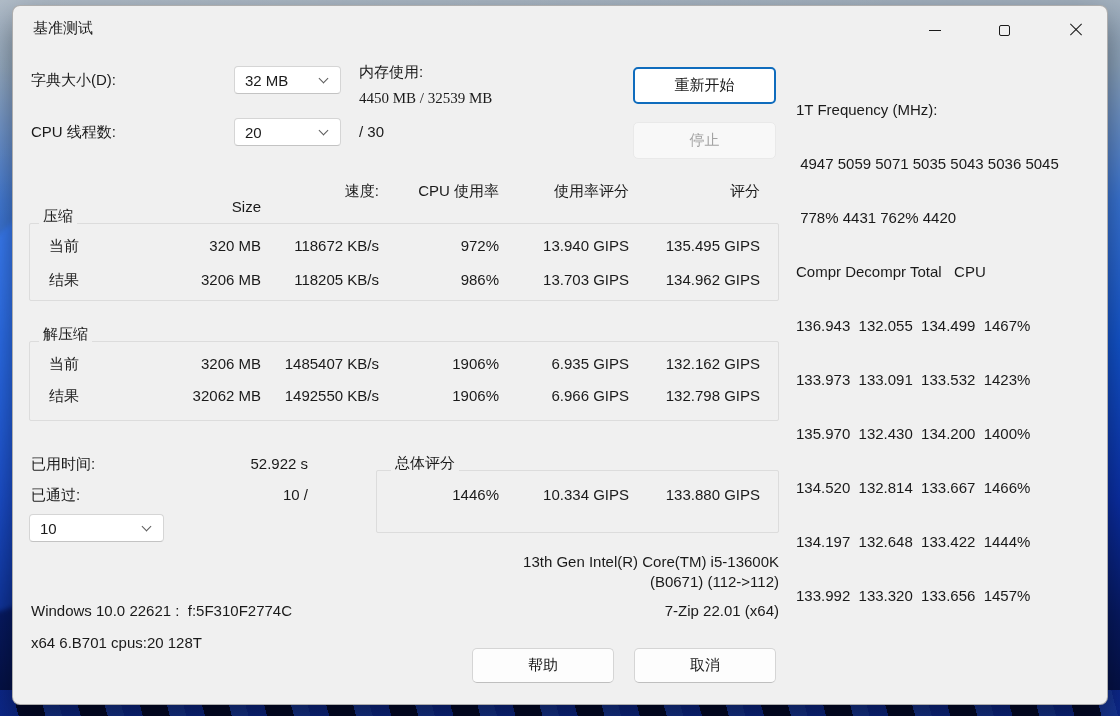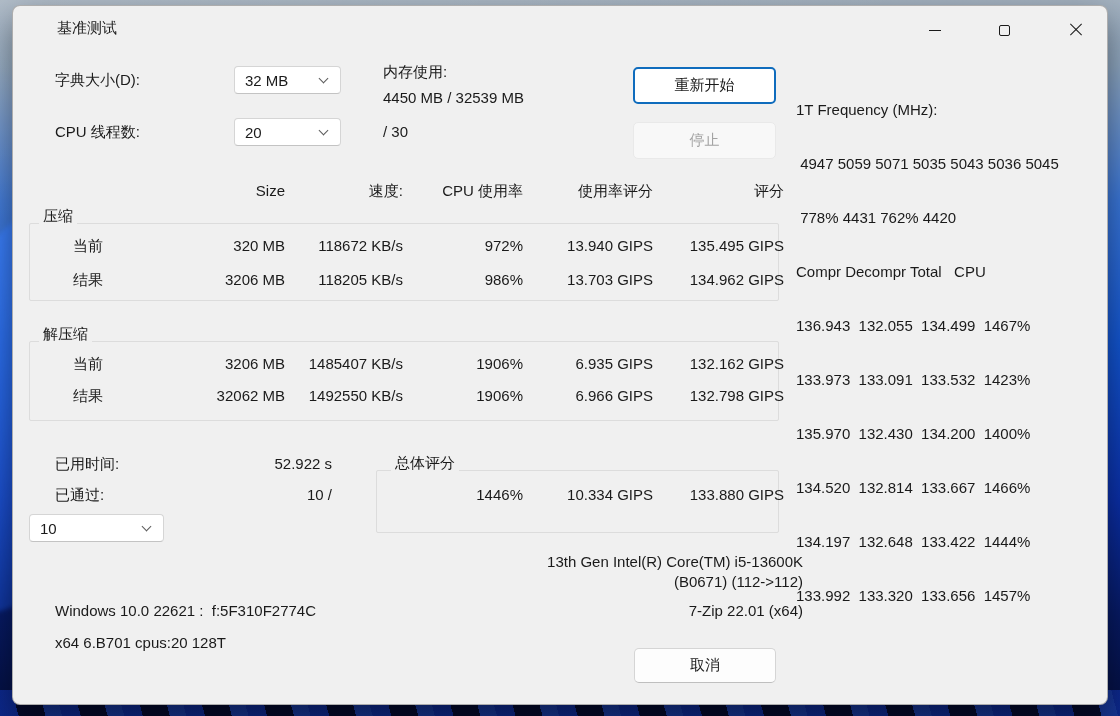--- a/index.html
+++ b/index.html
@@ -28,21 +28,21 @@
   }
 
   
   .window {
     position:absolute; left:12px; top:5px; width:1096px; height:700px;
     background:#f0f0f0; border-radius:8px;
     border:1px solid rgba(0,0,0,.28);
     box-shadow:0 14px 34px rgba(0,0,0,.45);
     z-index:2;
   }
-  .line { position:absolute; height:20px; line-height:20px; white-space:pre;margin-left:24px; }
+  .line { position:absolute; height:20px; line-height:20px; white-space:pre; }
   .r { text-align:right; }
 
   .titlebar-text { left:20px; top:12px; font-size:15px; }
   .winctl { position:absolute; top:10px; width:46px; height:28px; display:flex; align-items:center; justify-content:center; cursor:default; }
   .ic-min { width:12px; height:0; border-top:1.4px solid #1a1a1a; }
   .ic-max { width:11px; height:11px; border:1.4px solid #1a1a1a; border-radius:2px; }
   .ic-close { position:relative; width:14px; height:14px; }
   .ic-close i, .ic-close b { position:absolute; left:-1px; top:6px; width:16px; height:0; border-top:1.4px solid #1a1a1a; }
   .ic-close i { transform:rotate(45deg); } .ic-close b { transform:rotate(-45deg); }
 
@@ -86,32 +86,32 @@
           <b></b>
         </span>
       </div>
 
     <div class="line" style="left:18px;top:64px;">字典大小(D):</div>
     <div class="dropdown" style="left:221px;top:60px;width:107px;height:28px;">
       <span>32 MB</span>
       <span class="chev"></span>
     </div>
     <div class="line" style="left:346px;top:56px;">内存使用:</div>
-    <div class="line" style="left:346px;top:82px;">4450 MB / 32539 MB</div>
+    <div class="line" style="left:346px;top:82px;font-family:Liberation Serif, serif;">4450 MB / 32539 MB</div>
     <div class="btn btn-default" style="left:620px;top:61px;width:143px;height:37px;">重新开始</div>
 
     <div class="line" style="left:18px;top:116px;">CPU 线程数:</div>
     <div class="dropdown" style="left:221px;top:112px;width:107px;height:28px;">
       <span>20</span>
       <span class="chev"></span>
     </div>
     <div class="line" style="left:346px;top:116px;">/ 30</div>
     <div class="btn btn-disabled" style="left:620px;top:116px;width:143px;height:37px;">停止</div>
 
-    <div class="line r" style="left:98px;top:175px;width:150px;">Size</div>
+    <div class="line r" style="left:98px;top:191px;width:150px;">Size</div>
     <div class="line r" style="left:216px;top:175px;width:150px;">速度:</div>
     <div class="line r" style="left:336px;top:175px;width:150px;">CPU 使用率</div>
     <div class="line r" style="left:466px;top:175px;width:150px;">使用率评分</div>
     <div class="line r" style="left:597px;top:175px;width:150px;">评分</div>
 
     <div class="groupbox" style="left:16px;top:217px;width:750px;height:78px;"></div>
     <div class="groupbox-label" style="left:26px;top:200px;">压缩</div>
 
     <div class="line" style="left:36px;top:230px;">当前</div>
     <div class="line r" style="left:98px;top:230px;width:150px;">320 MB</div>
@@ -176,16 +176,17 @@
       
       
     </div>
 
     <div class="line r" style="left:466px;top:546px;width:300px;">13th Gen Intel(R) Core(TM) i5-13600K</div>
     <div class="line r" style="left:466px;top:566px;width:300px;">(B0671) (112-&gt;112)</div>
     <div class="line" style="left:18px;top:595px;">Windows 10.0 22621 :  f:5F310F2774C</div>
     <div class="line r" style="left:466px;top:595px;width:300px;">7-Zip 22.01 (x64)</div>
     <div class="line" style="left:18px;top:627px;">x64 6.B701 cpus:20 128T</div>
 
+    <div class="btn" style="left:459px;top:642px;width:142px;height:35px;">帮助</div>
     <div class="btn" style="left:621px;top:642px;width:142px;height:35px;">取消</div>
 
   </div>
 </div>
 
 </body></html>

